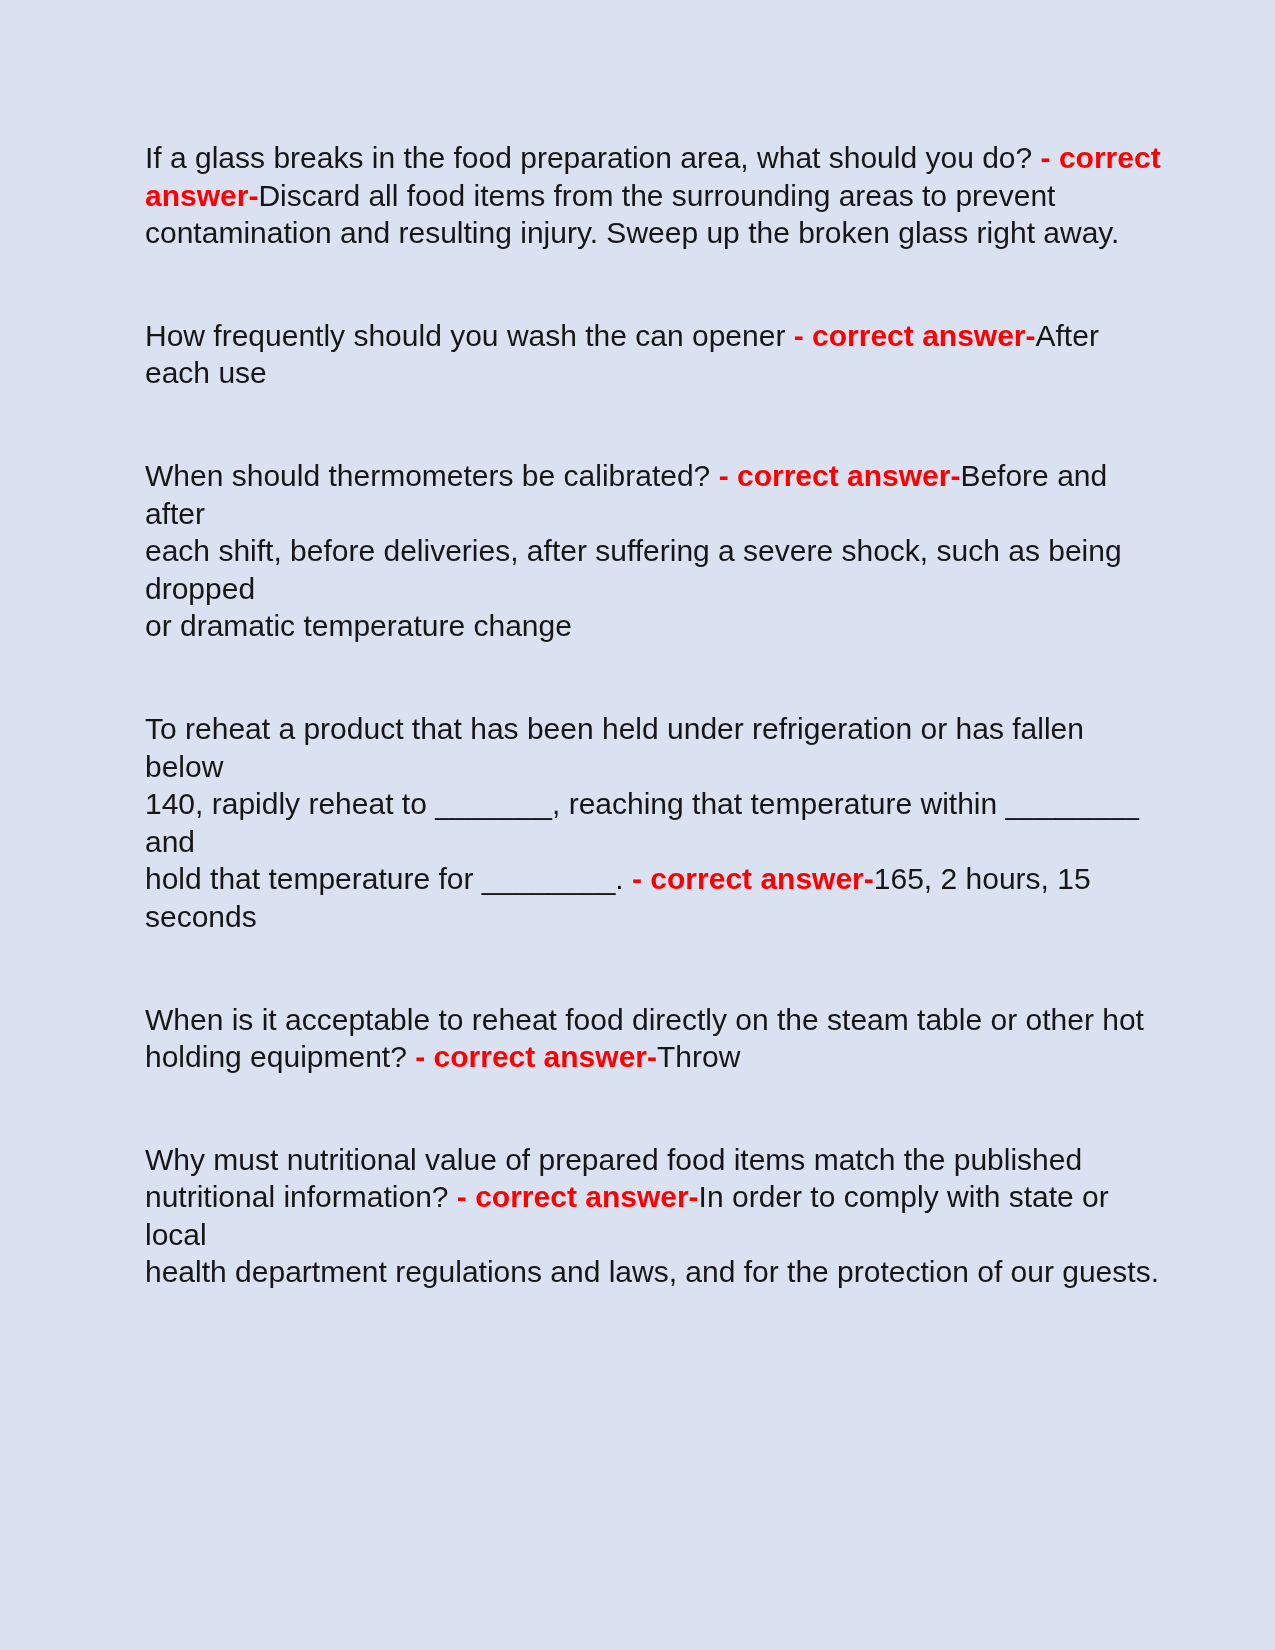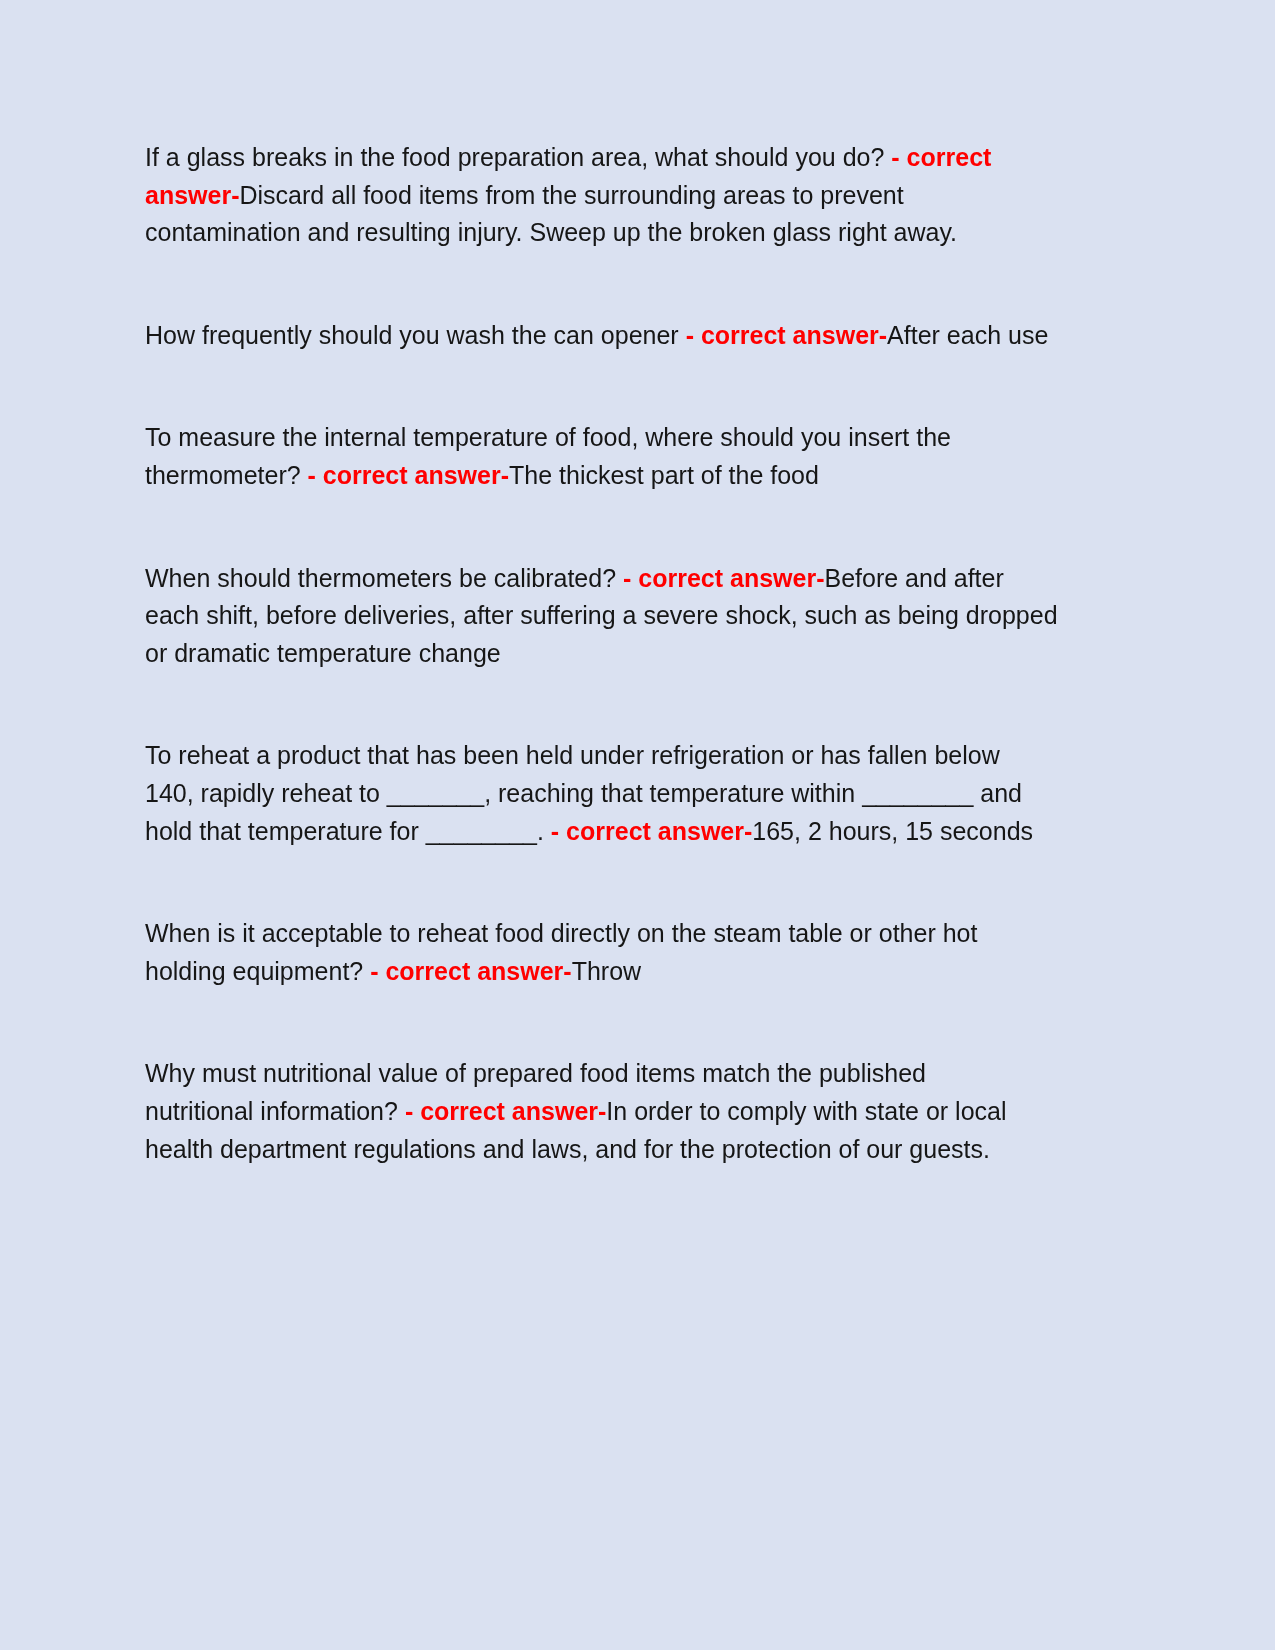--- a/index.html
+++ b/index.html
@@ -15,21 +15,21 @@
     overflow: hidden;
   }
   .page {
     position: absolute;
     left: 145px;
     top: 139px;
     width: 1020px;
   }
   .qa {
     margin: 0 0 65px 0;
-    font-size: 25px;
+    font-size: 30px;
     line-height: 37.6px;
     color: var(--text-color, #161616);
     white-space: pre-wrap;
   }
   .qa:last-child {
     margin-bottom: 8px;
   }
   .run-normal {
     color: var(--text-color, #161616);
     font-weight: 400;
@@ -41,22 +41,20 @@
 </style>
 </head>
 <body style="--page-bg: #dae1f1; --text-color: #161616; --answer-color: #ff0000;">
 
 <main class="page">
   <section id="qa-list">
       <p class="qa"><span class="run-normal">If a glass breaks in the food preparation area, what should you do? </span><span class="run-answer">- correct
 answer-</span><span class="run-normal">Discard all food items from the surrounding areas to prevent
 contamination and resulting injury. Sweep up the broken glass right away.</span></p>
       <p class="qa"><span class="run-normal">How frequently should you wash the can opener </span><span class="run-answer">- correct answer-</span><span class="run-normal">After each use</span></p>
-      <p class="qa"><span class="run-normal">To measure the internal temperature of food, where should you insert the
-thermometer? </span><span class="run-answer">- correct answer-</span><span class="run-normal">The thickest part of the food</span></p>
       <p class="qa"><span class="run-normal">When should thermometers be calibrated? </span><span class="run-answer">- correct answer-</span><span class="run-normal">Before and after
 each shift, before deliveries, after suffering a severe shock, such as being dropped
 or dramatic temperature change</span></p>
       <p class="qa"><span class="run-normal">To reheat a product that has been held under refrigeration or has fallen below
 140, rapidly reheat to _______, reaching that temperature within ________ and
 hold that temperature for ________. </span><span class="run-answer">- correct answer-</span><span class="run-normal">165, 2 hours, 15 seconds</span></p>
       <p class="qa"><span class="run-normal">When is it acceptable to reheat food directly on the steam table or other hot
 holding equipment? </span><span class="run-answer">- correct answer-</span><span class="run-normal">Throw</span></p>
       <p class="qa"><span class="run-normal">Why must nutritional value of prepared food items match the published
 nutritional information? </span><span class="run-answer">- correct answer-</span><span class="run-normal">In order to comply with state or local

